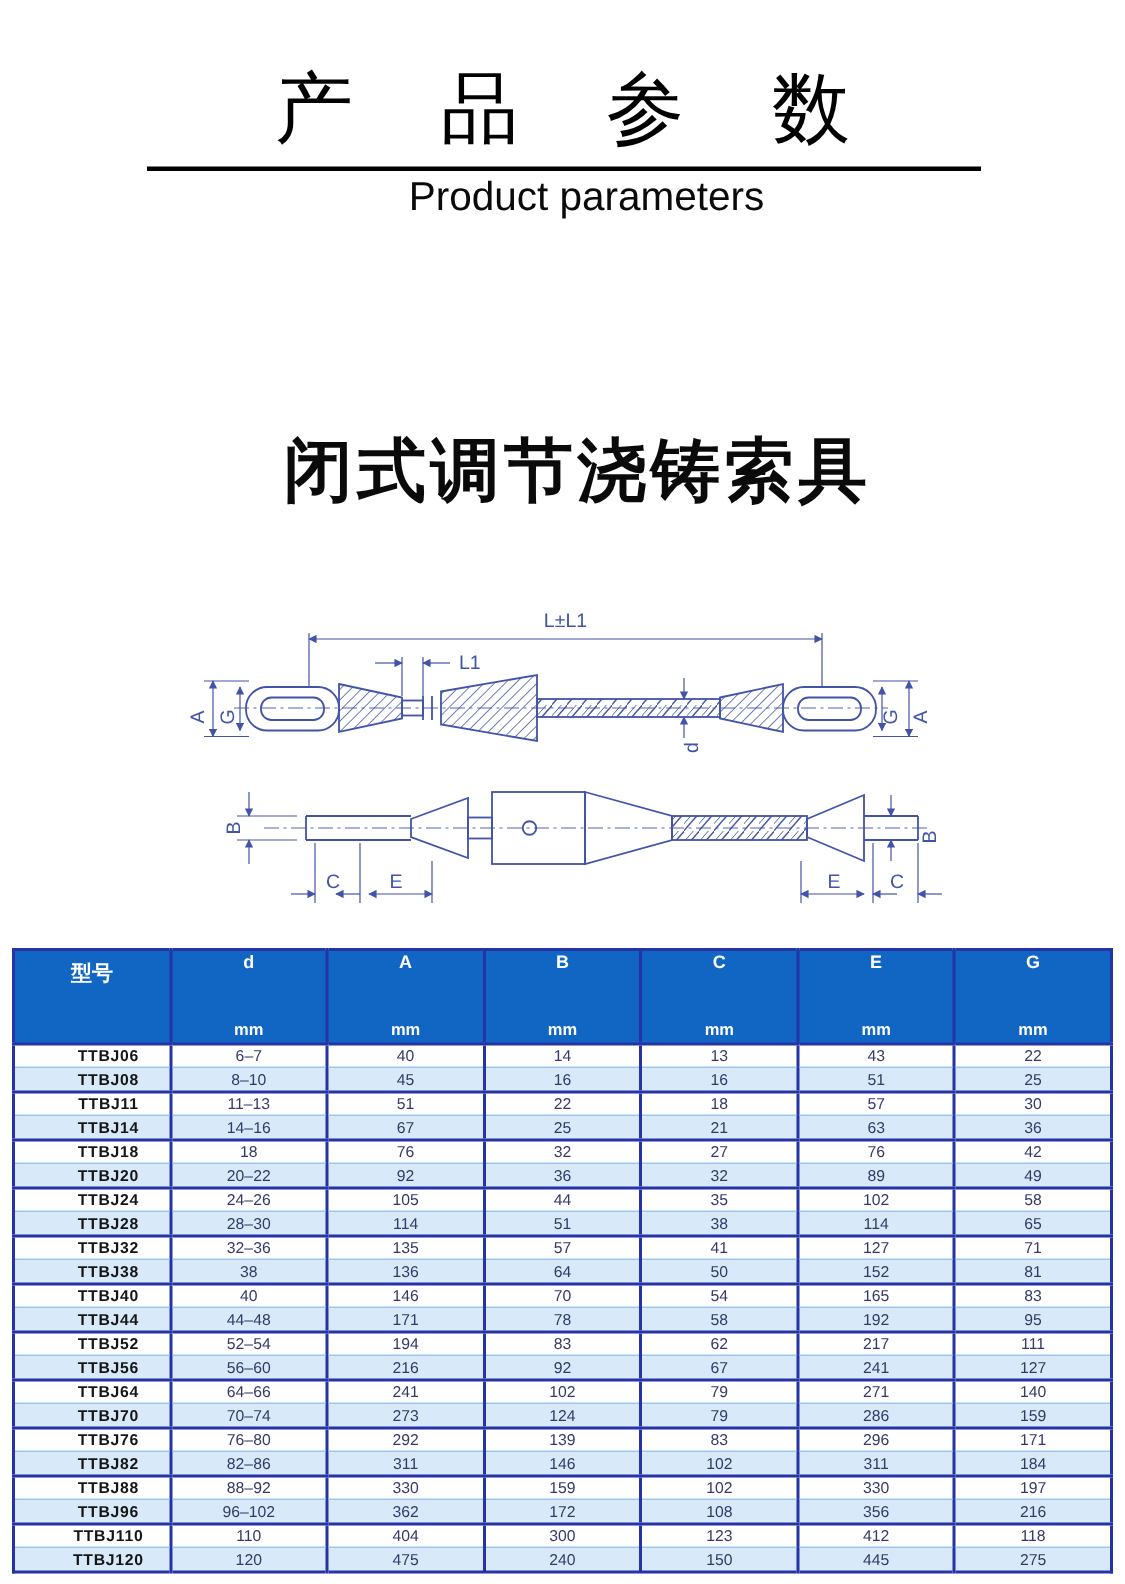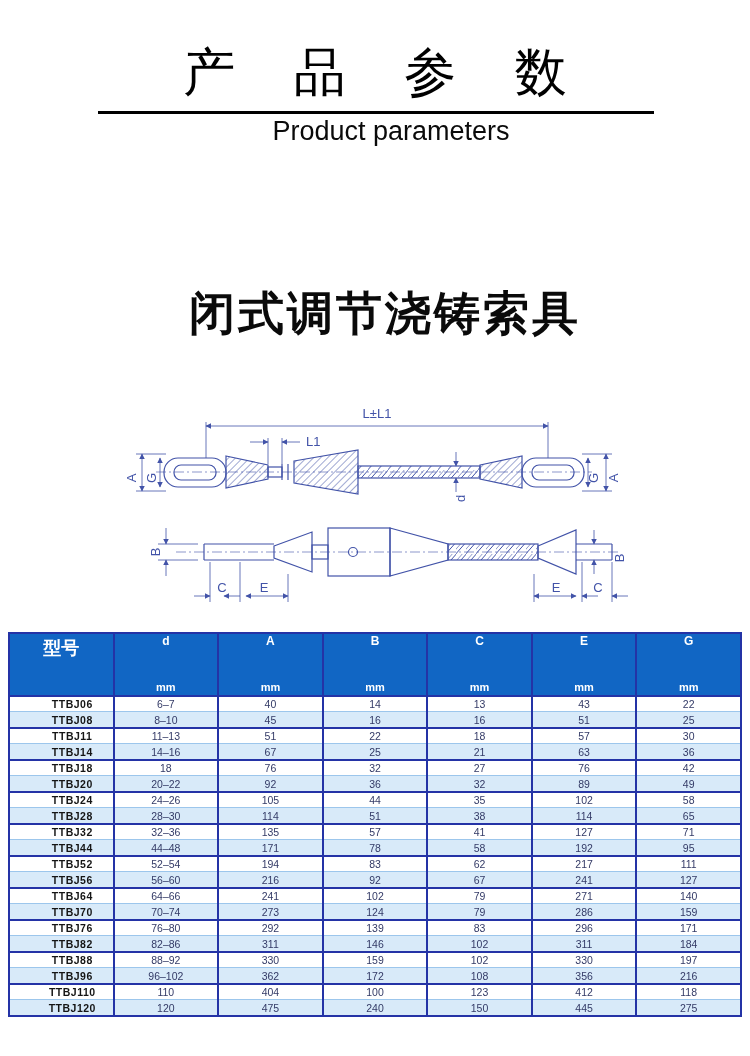--- a/index.html
+++ b/index.html
@@ -17,21 +17,21 @@
 
   
   .svg1 { left:118px; top:398px; }
   .svg2 { left:146px; top:506px; }
   svg text { font-family:"Liberation Sans","DejaVu Sans",sans-serif; font-size:13px; fill:#4253a8; }
 
   
   .tbl-wrap { left:8px; top:632px; width:734px; }
   table { width:100%; border-collapse:collapse; table-layout:fixed; border:2px solid #2433a6; }
   thead th { background:#1166c4; color:#ffffff; font-size:12px; font-weight:bold; height:38px; border-left:2px solid #2433a6; border-bottom:2px solid #2433a6; text-align:center; vertical-align:middle; line-height:1.25; }
-  thead th:first-child { border-left:none; font-size:18px; }
+  thead th:first-child { border-left:none; font-size:14px; }
   thead th .unit { display:block; font-weight:bold; font-size:11px;margin-top:32px; }
   tbody td { height:16px; font-size:10.5px; text-align:center; vertical-align:middle; color:#333a66; border-left:2px solid #2433a6; padding:0; }
   tbody td:first-child { border-left:none; font-weight:bold; color:#151515; letter-spacing:0.5px;padding-left:22px; }
   tbody tr:nth-child(even) { background:#d8eaf9; }
   tbody tr:nth-child(odd) { background:#ffffff; }
   tbody tr:nth-child(odd) td { border-bottom:1px solid #9cc6ec; }
   tbody tr:nth-child(even) td { border-bottom:2px solid #2433a6; }
   tbody tr:last-child td { border-bottom:none; }
 </style>
 </head>
@@ -294,20 +294,38 @@
         <tr>
           <td>TTBJ32</td>
           <td>32–36</td>
           <td>135</td>
           <td>57</td>
           <td>41</td>
           <td>127</td>
           <td>71</td>
         </tr>
         <tr>
+          <td>TTBJ38</td>
+          <td>38</td>
+          <td>136</td>
+          <td>64</td>
+          <td>50</td>
+          <td>152</td>
+          <td>81</td>
+        </tr>
+        <tr>
+          <td>TTBJ40</td>
+          <td>40</td>
+          <td>146</td>
+          <td>70</td>
+          <td>54</td>
+          <td>165</td>
+          <td>83</td>
+        </tr>
+        <tr>
           <td>TTBJ44</td>
           <td>44–48</td>
           <td>171</td>
           <td>78</td>
           <td>58</td>
           <td>192</td>
           <td>95</td>
         </tr>
         <tr>
           <td>TTBJ52</td>
@@ -378,21 +396,21 @@
           <td>362</td>
           <td>172</td>
           <td>108</td>
           <td>356</td>
           <td>216</td>
         </tr>
         <tr>
           <td>TTBJ110</td>
           <td>110</td>
           <td>404</td>
-          <td>100</td>
+          <td>300</td>
           <td>123</td>
           <td>412</td>
           <td>118</td>
         </tr>
         <tr>
           <td>TTBJ120</td>
           <td>120</td>
           <td>475</td>
           <td>240</td>
           <td>150</td>

